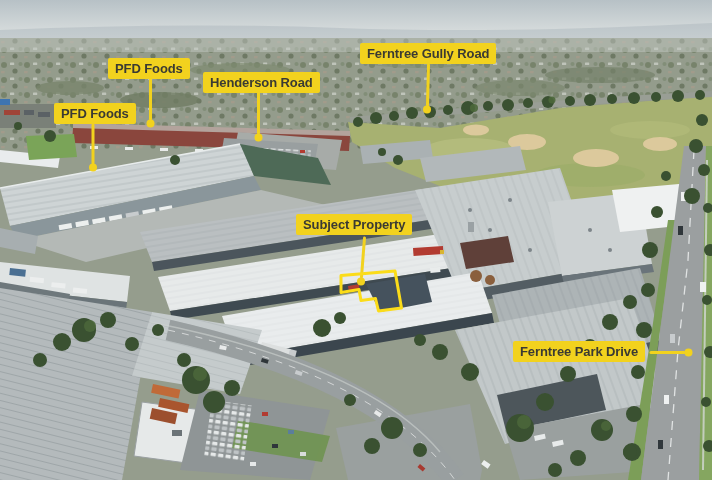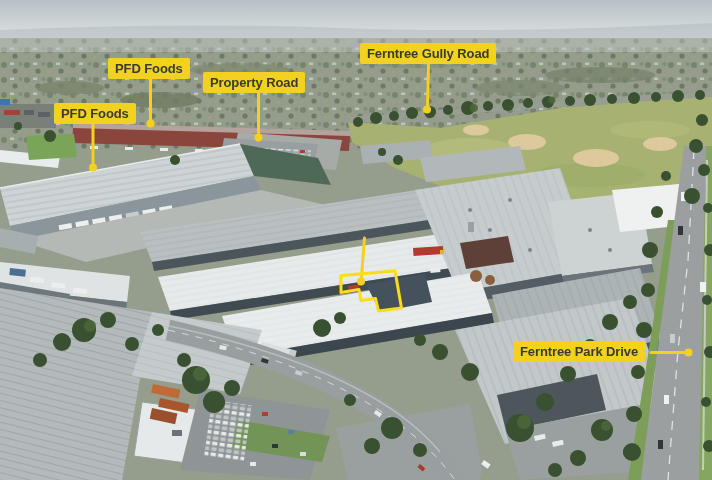--- a/index.html
+++ b/index.html
@@ -355,17 +355,18 @@
     </g>
     <g class="ptr">
       <line x1="651" y1="352.5" x2="684" y2="352.5"></line>
         <circle cx="688.5" cy="352.5" r="4"></circle>
     </g>
     <polygon class="subject-outline" points="341,275.5 395,271 401.5,308 378.5,311 375.5,298.5 361,300.5 359,289.5 341,292.5"></polygon>
   </svg>
 
   <div class="lbl" style="left:108px;top:58px">PFD Foods</div>
   <div class="lbl" style="left:54px;top:103px">PFD Foods</div>
-  <div class="lbl" style="left:203px;top:72px">Property Road</div>
+  <div class="lbl" style="left:203px;top:72px">Henderson Road</div>
   <div class="lbl" style="left:360px;top:43px">Ferntree Gully Road</div>
+  <div class="lbl" style="left:296px;top:214px">Subject Property</div>
   <div class="lbl" style="left:513px;top:341px">Ferntree Park Drive</div>
 
 </div>
 
 </body></html>

